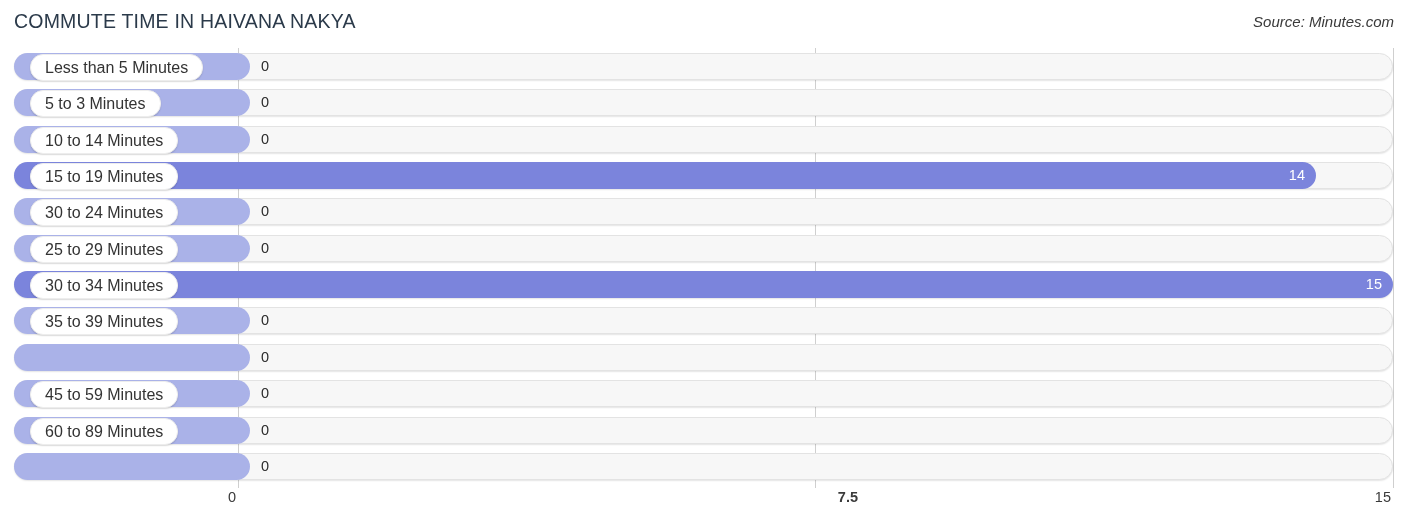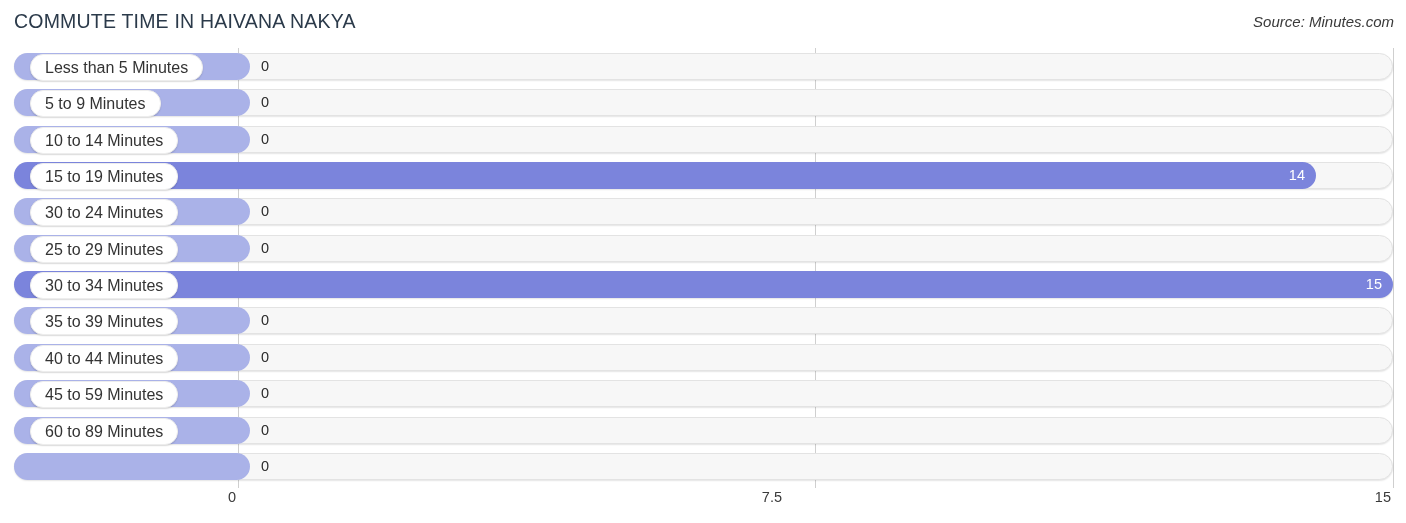--- a/index.html
+++ b/index.html
@@ -151,21 +151,21 @@
     <div class="bar-row" style="top: 5px;">
       <div class="bar-track"></div>
       <div class="bar-fill zero" style="width: 236px;"></div>
       <span class="bar-value-out" style="left: 247px;">0</span>
       <div class="bar-label-pill">Less than 5 Minutes</div>
     </div>
     <div class="bar-row" style="top: 41.35px;">
       <div class="bar-track"></div>
       <div class="bar-fill zero" style="width: 236px;"></div>
       <span class="bar-value-out" style="left: 247px;">0</span>
-      <div class="bar-label-pill">5 to 9 Minutes</div>
+      <div class="bar-label-pill">5 to 3 Minutes</div>
     </div>
     <div class="bar-row" style="top: 77.7px;">
       <div class="bar-track"></div>
       <div class="bar-fill zero" style="width: 236px;"></div>
       <span class="bar-value-out" style="left: 247px;">0</span>
       <div class="bar-label-pill">10 to 14 Minutes</div>
     </div>
     <div class="bar-row" style="top: 114.05px;">
       <div class="bar-track"></div>
       <div class="bar-fill filled" style="width: 1302px;">
@@ -195,21 +195,20 @@
     <div class="bar-row" style="top: 259.45px;">
       <div class="bar-track"></div>
       <div class="bar-fill zero" style="width: 236px;"></div>
       <span class="bar-value-out" style="left: 247px;">0</span>
       <div class="bar-label-pill">35 to 39 Minutes</div>
     </div>
     <div class="bar-row" style="top: 295.8px;">
       <div class="bar-track"></div>
       <div class="bar-fill zero" style="width: 236px;"></div>
       <span class="bar-value-out" style="left: 247px;">0</span>
-      <div class="bar-label-pill">40 to 44 Minutes</div>
     </div>
     <div class="bar-row" style="top: 332.15px;">
       <div class="bar-track"></div>
       <div class="bar-fill zero" style="width: 236px;"></div>
       <span class="bar-value-out" style="left: 247px;">0</span>
       <div class="bar-label-pill">45 to 59 Minutes</div>
     </div>
     <div class="bar-row" style="top: 368.5px;">
       <div class="bar-track"></div>
       <div class="bar-fill zero" style="width: 236px;"></div>
@@ -219,15 +218,15 @@
     <div class="bar-row" style="top: 404.85px;">
       <div class="bar-track"></div>
       <div class="bar-fill zero" style="width: 236px;"></div>
       <span class="bar-value-out" style="left: 247px;">0</span>
     </div>
   </div>
 
 <div id="axis-ticks">
 
 <div class="axis-tick" style="left: 236px;">0</div>
-    <div class="axis-tick" style="left: 782px;">7.5</div>
+    <div class="axis-tick" style="left: 858px; font-weight: bold;">7.5</div>
     <div class="axis-tick" style="left: 1391px;">15</div>
   </div>
 
 </body></html>

